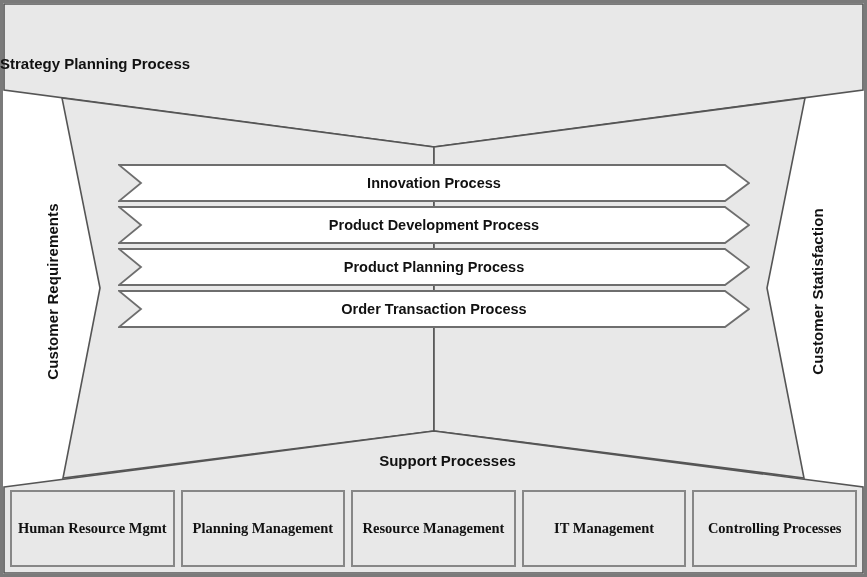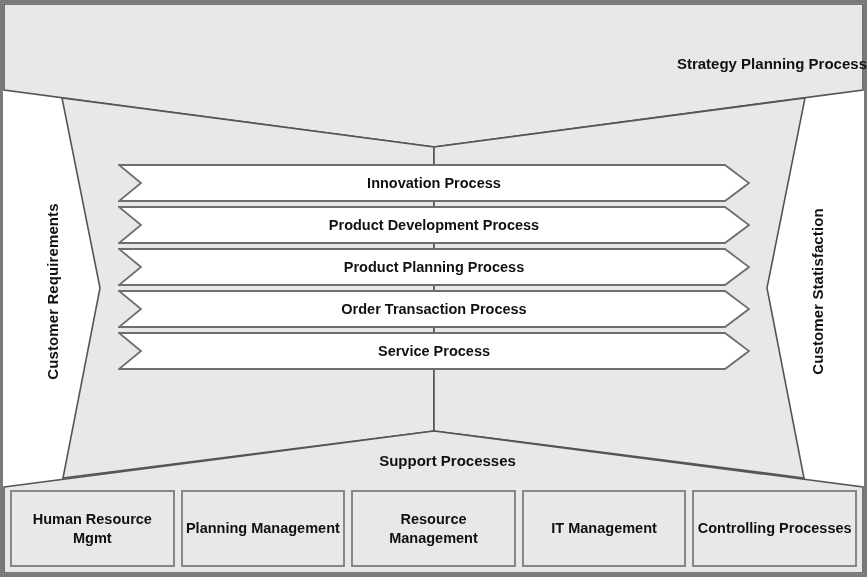--- a/index.html
+++ b/index.html
@@ -66,21 +66,21 @@
     width: 220px;
     text-align: center;
     transform: rotate(-90deg);
   }
 
   #strategy-title {
     position: absolute;
     left: 0;
     top: 55px;
     width: 867px;
-    text-align: right;
+    text-align: left;
     font-weight: bold;
     font-size: 15px;
     color: #111;
   }
 
   #support-title {
     position: absolute;
     left: 14px;
     top: 452px;
     width: 867px;
@@ -126,20 +126,21 @@
 
   
   #support-boxes {
     position: absolute;
     left: 10px;
     top: 490px;
     width: 847px;
     height: 77px;
     display: flex;
     gap: 6px;
+    font-family: Liberation Serif, serif;
   }
   .support-box {
     flex: 1 1 0;
     border: 2px solid #878787;
     background: #e8e8e8;
     display: flex;
     align-items: center;
     justify-content: center;
     text-align: center;
     font-weight: bold;
@@ -198,26 +199,20 @@
     </div>
 
 
     <div class="chev-row">
       <svg class="chev-svg" viewBox="0 0 632 38" preserveAspectRatio="none">
         <polygon points="1,1 607,1 631,19 607,37 1,37 23,19" fill="#ffffff" stroke="#6e6e6e" stroke-width="1.8" stroke-linejoin="miter"></polygon>
       </svg>
       <div class="chev-label">Order Transaction Process</div>
     </div>
 
-    <div class="chev-row">
-      <svg class="chev-svg" viewBox="0 0 632 38" preserveAspectRatio="none">
-        <polygon points="1,1 607,1 631,19 607,37 1,37 23,19" fill="#ffffff" stroke="#6e6e6e" stroke-width="1.8" stroke-linejoin="miter"></polygon>
-      </svg>
-      <div class="chev-label">Service Process</div>
-    </div>
 
   </div>
 
   <div id="support-title">Support Processes</div>
 
   <div id="support-boxes">
     <div class="support-box">
         <span>Human Resource Mgmt</span>
       </div>
     <div class="support-box">

